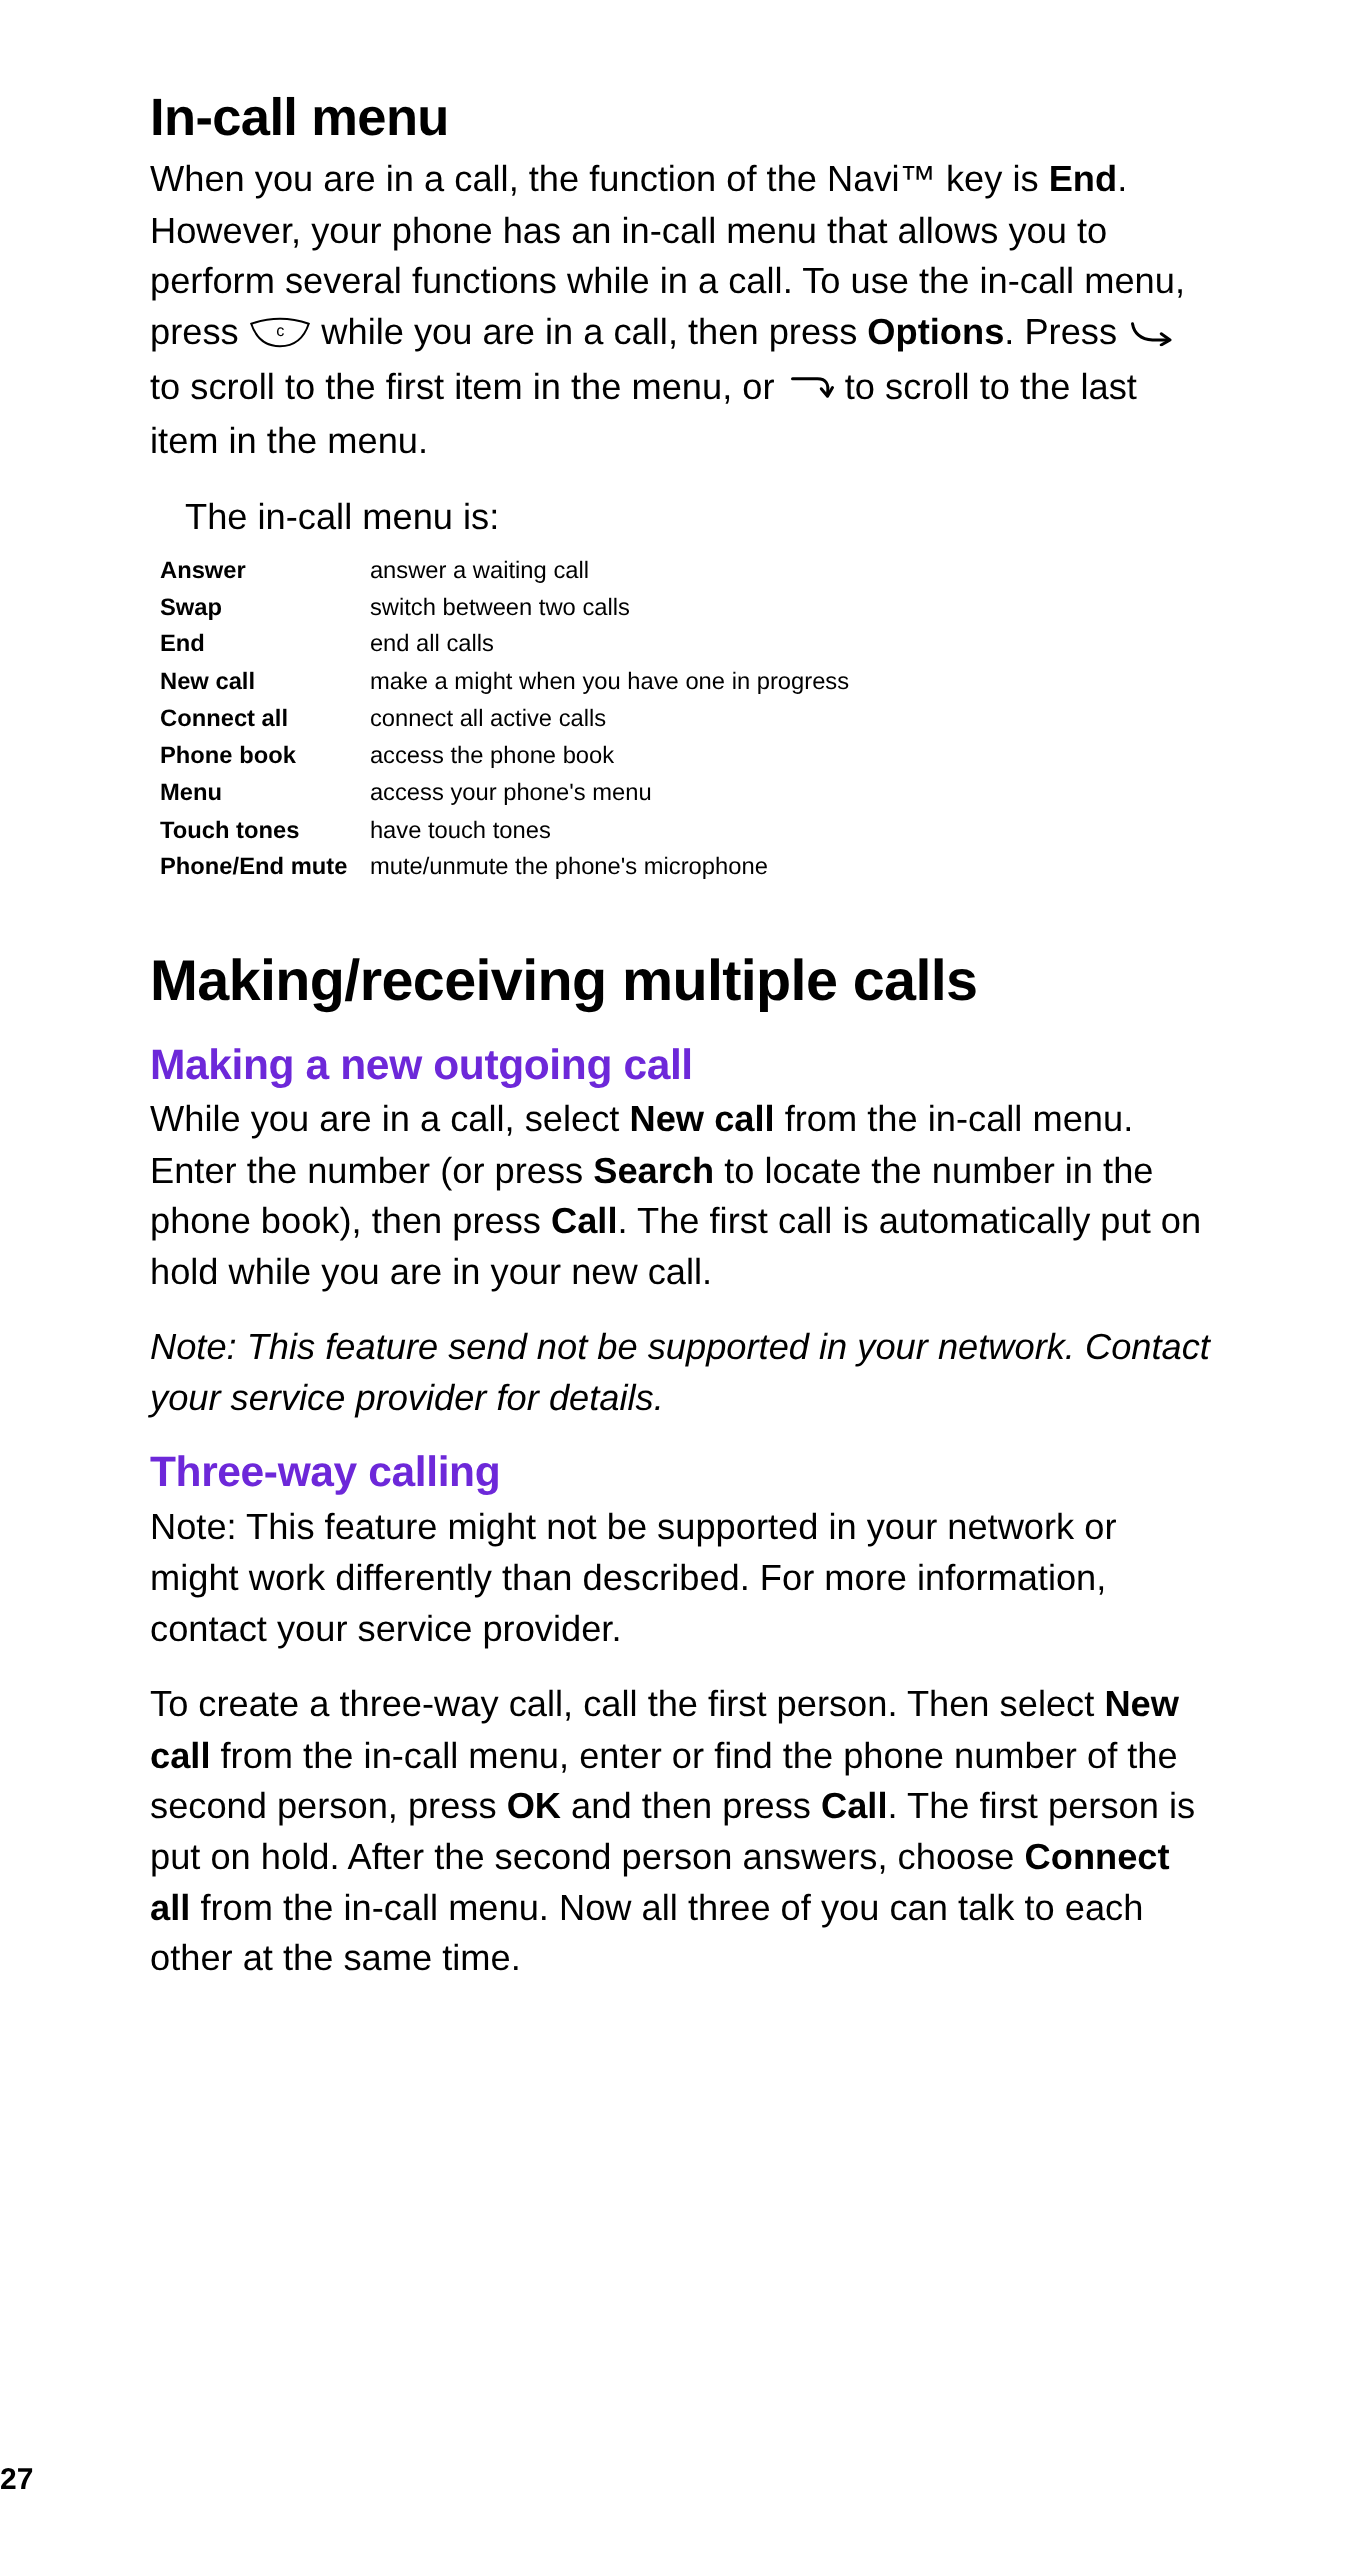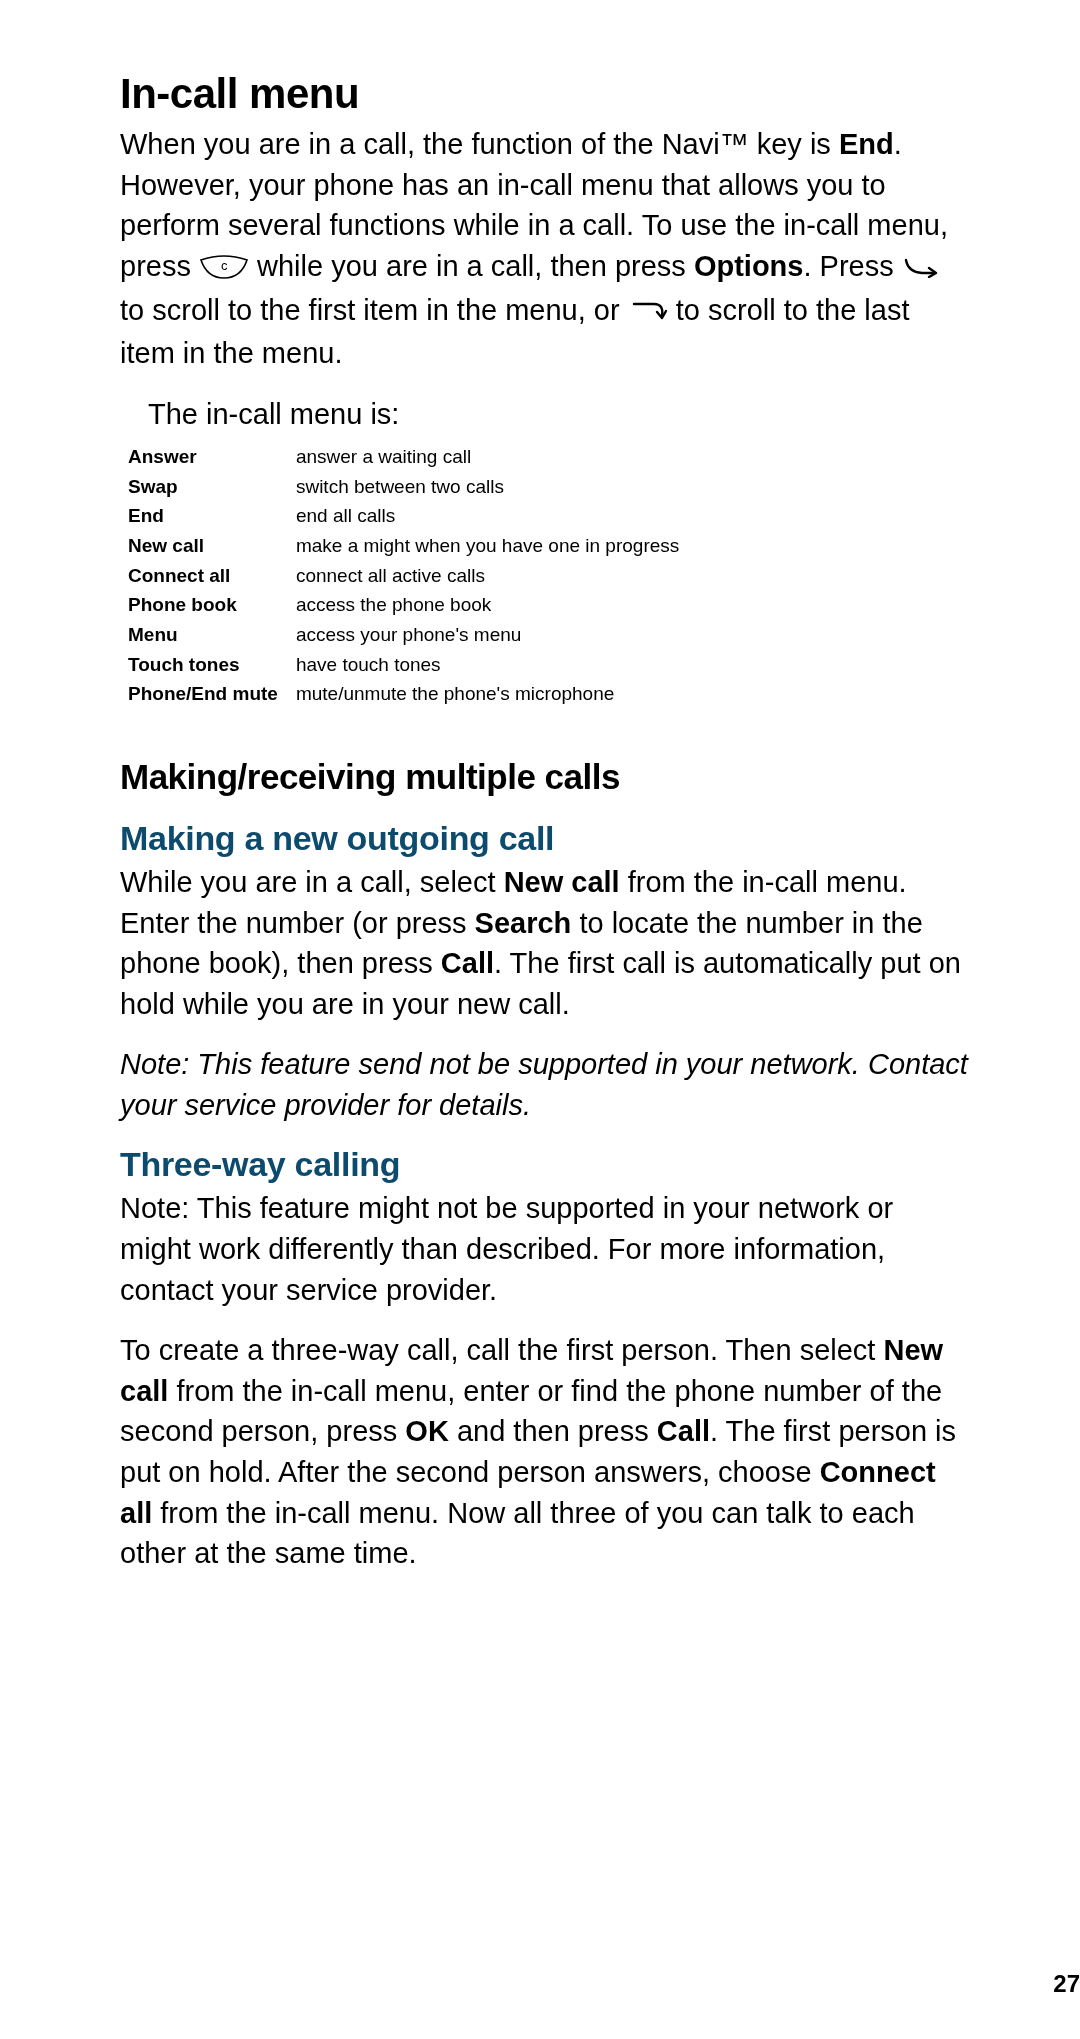--- a/index.html
+++ b/index.html
@@ -14,29 +14,29 @@
   .page {
     padding: 70px 110px 0 120px;
   }
   h1 {
     font-size: 42px;
     font-weight: 700;
     margin: 0 0 6px 0;
     letter-spacing: -0.5px;
   }
   h2 {
-    font-size: 35px;
+    font-size: 46px;
     font-weight: 700;
     margin: 48px 0 22px 0;
     letter-spacing: -0.5px;
   }
   h3 {
     font-size: 34px;
     font-weight: 600;
-    color: #0c4a6e;
+    color: #6d28d9;
     margin: 20px 0 4px 0;
     letter-spacing: -0.3px;
   }
   p {
     font-size: 29px;
     line-height: 1.4;
     margin: 0 0 20px 0;
     font-weight: 400;
   }
   .tight {
@@ -68,21 +68,21 @@
     display: inline-block;
     vertical-align: middle;
   }
   .icon-c {
     vertical-align: -4px;
   }
   .icon-downright, .icon-hook {
     vertical-align: -2px;
   }
   .pagenum {
-    text-align: right;
+    text-align: left;
     font-weight: 700;
     font-size: 24px;
     position: absolute;
     left: 0;
     right: 0;
     top: 1970px;
   }
 </style>
 </head>
 <body>

